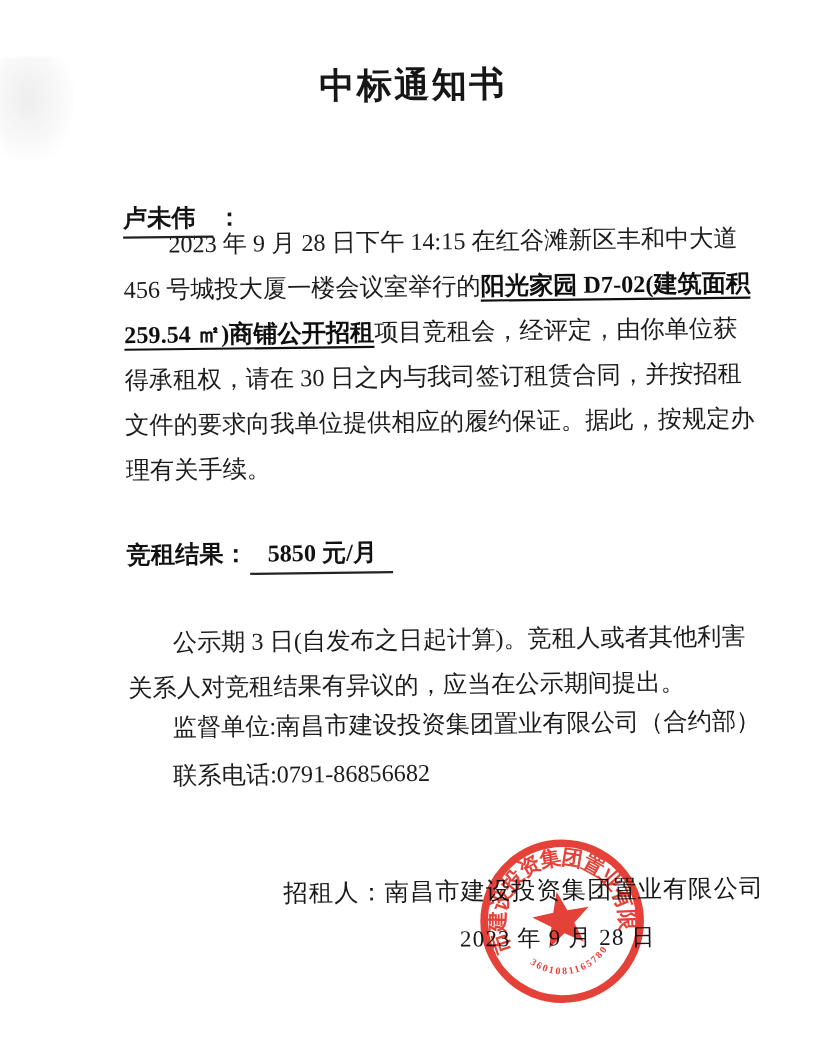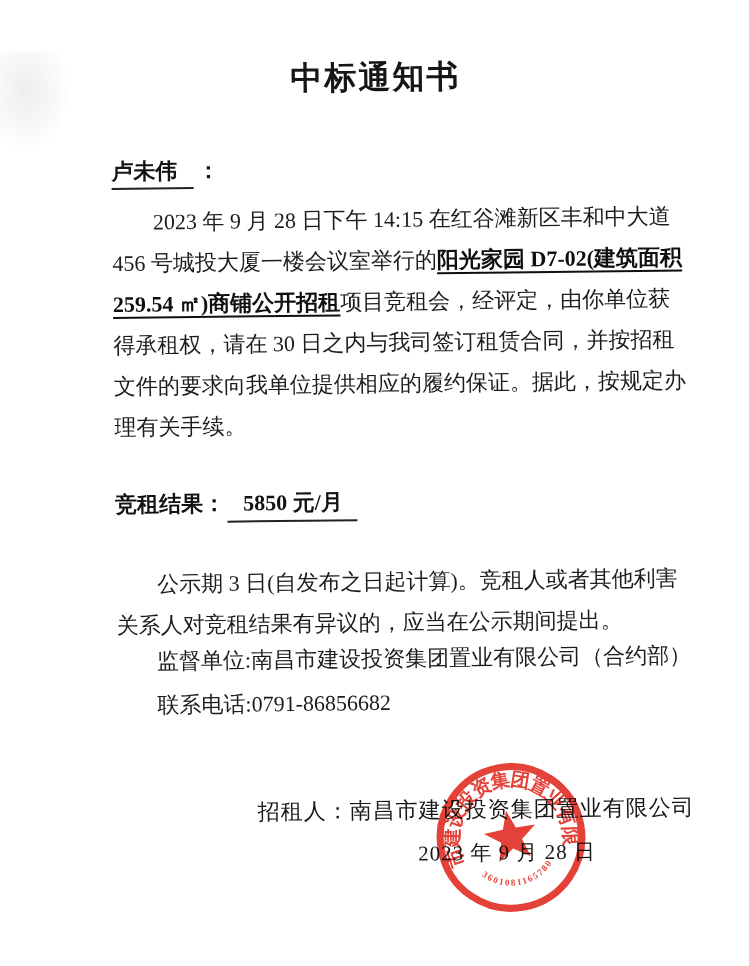--- a/index.html
+++ b/index.html
@@ -14,21 +14,21 @@
   .smudge{
     position:absolute;left:2px;top:48px;width:70px;height:95px;
     background:radial-gradient(ellipse at 40% 40%,rgba(90,90,90,.10),rgba(120,120,120,.04) 55%,transparent 75%);
     filter:blur(1px);
   }
   .title{
     position:absolute;top:56px;left:115px;width:530px;
     text-align:center;font-size:32px;font-weight:700;letter-spacing:2px;color:#161616;
   }
   .addressee{position:absolute;top:154px;left:115px;font-size:22px;font-weight:700;color:#141414;}
-  .addressee .uname{display:inline-block;border-bottom:2px solid #222;padding:0 16px 1px 0;}
+  .addressee .uname{display:inline-block;border-bottom:2px solid #222;padding:0 16px 1px 0;margin-top:27px;}
   .addressee .colon{margin-left:4px;}
   .p1{position:absolute;top:199px;left:115px;width:530px;}
   .p2{position:absolute;top:561px;left:115px;width:530px;}
   .ln{
     height:41px;line-height:41px;font-size:22px;white-space:nowrap;
     text-align:justify;text-align-last:justify;text-justify:inter-character;
   }
   .ln.start{text-indent:41px;}
   .ln.endln{text-align:left;text-align-last:left;}
   .em{

